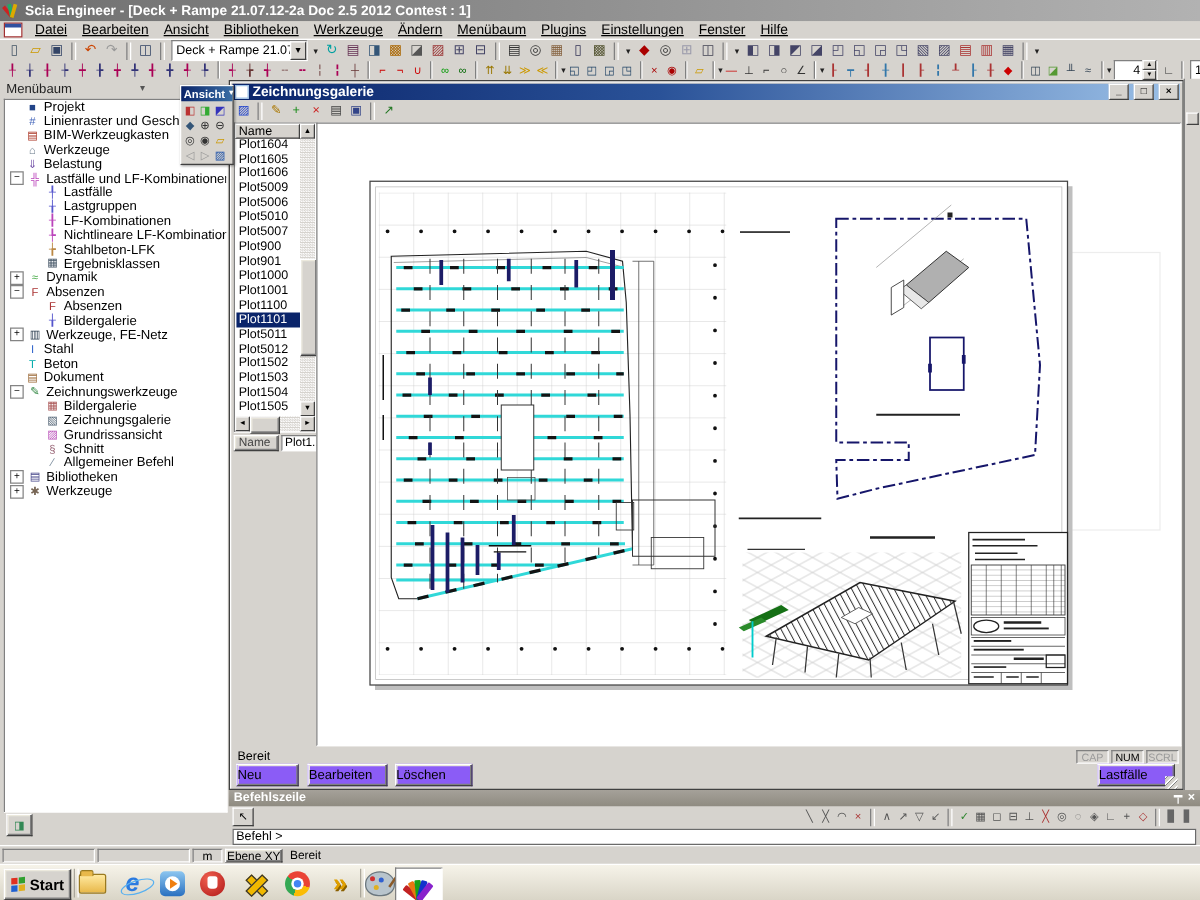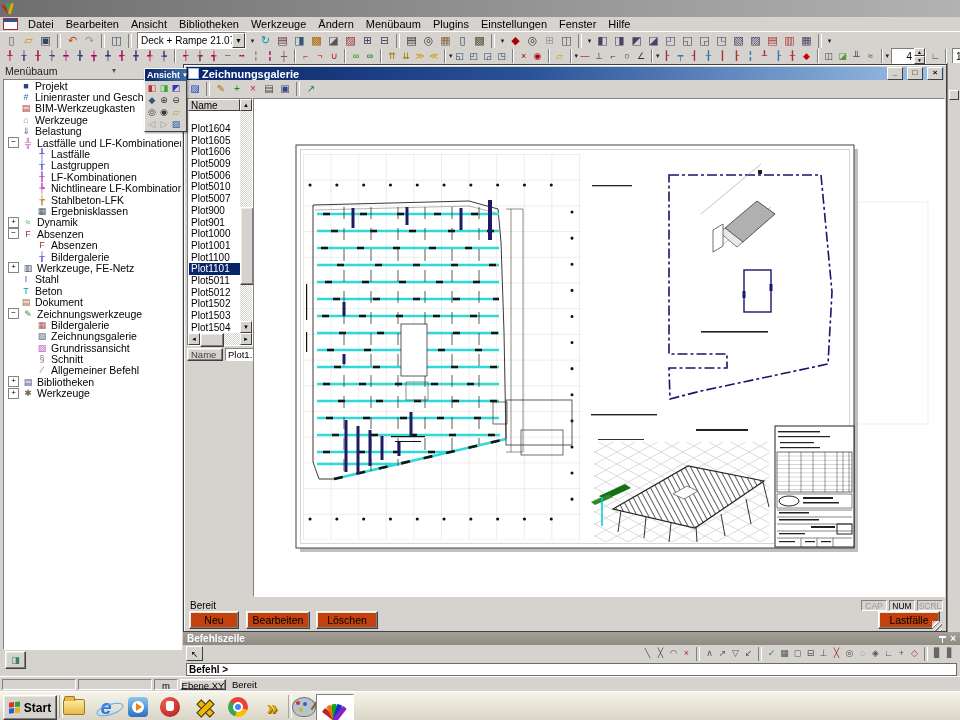--- a/index.html
+++ b/index.html
@@ -10,21 +10,21 @@
   
   .raised{background:#d6d3ce;border:1px solid;border-color:#fff #404040 #404040 #fff;
           box-shadow:inset -1px -1px 0 #808080,inset 1px 1px 0 #ece9dd;}
   .sunken{border:1px solid;border-color:#808080 #fff #fff #808080;}
   
   #titlebar{left:0;top:0;width:960px;height:17px;display:flex;align-items:center;gap:4px;
     padding-left:3px;box-sizing:border-box;color:#fff;font-weight:bold;
     background:linear-gradient(90deg,#6f6f6f,#8a8a8a 40%,#b2b2b2);}
   #menubar{left:0;top:17px;width:960px;height:14px;display:flex;align-items:center;gap:0;
     background:#d6d3ce;border-bottom:1px solid #fff;}
-  .menu-item{padding:0 6px;height:13px;line-height:13px;}
+  .menu-item{padding:0 6px;height:13px;line-height:13px;text-decoration:underline;}
   .docicon{width:13px;height:10px;border:1px solid #a03030;background:#fff;margin:0 4px 0 3px;position:relative;}
   .docicon:before{content:"";position:absolute;left:0;top:0;right:0;height:3px;background:#3050a0;}
   .tbrow{display:flex;align-items:center;padding-left:3px;box-sizing:border-box;background:#d6d3ce;}
   #toolbar1{left:0;top:31px;width:960px;height:18px;border-top:1px solid #fff;}
   #toolbar2{left:0;top:49px;width:960px;height:14px;}
   .tb-group{display:flex;align-items:center;}
   .tb-icon{width:17px;height:15px;display:flex;align-items:center;justify-content:center;
     font-size:11px;line-height:1;}
   #toolbar2 .tb-icon{width:14px;height:12px;font-size:9px;}
   .tb-sep{width:2px;height:14px;border-left:1px solid #808080;border-right:1px solid #fff;margin:0 3px;}
@@ -67,39 +67,39 @@
   #g-title .wbtn{width:14px;height:11px;font-size:8px;line-height:10px;text-align:center;
     background:#d6d3ce;color:#000;border:1px solid;border-color:#fff #404040 #404040 #fff;margin-right:1px;}
   #g-toolbar{left:3px;top:16px;height:16px;display:flex;align-items:center;}
   #g-toolbar .tb-icon{width:16px;height:14px;font-size:10px;}
   #g-list{left:3px;top:33px;width:66px;height:248px;background:#fff;border:1px solid;
     border-color:#808080 #fff #fff #808080;box-sizing:border-box;}
   .lh-cell{position:absolute;left:0;top:0;width:52px;height:12px;background:#d6d3ce;
     border:1px solid;border-color:#fff #404040 #404040 #fff;font-size:10px;padding-left:2px;box-sizing:border-box;}
   .sb-btn{position:absolute;width:12px;height:12px;font-size:6px;display:flex;align-items:center;
     justify-content:center;background:#d6d3ce;border:1px solid;border-color:#fff #404040 #404040 #fff;box-sizing:border-box;}
-  #g-rows{position:absolute;left:1px;top:24px;width:51px;height:224px;overflow:hidden;}
+  #g-rows{position:absolute;left:1px;top:11px;width:51px;height:224px;overflow:hidden;}
   .plot-row{height:11.7px;line-height:11.7px;font-size:10px;padding-left:2px;white-space:nowrap;}
   .plot-row.sel{background:#0a246a;color:#fff;}
   #g-vtrack{position:absolute;left:52px;top:12px;width:12px;height:210px;
     background:repeating-conic-gradient(#fff 0 25%,#d6d3ce 0 50%) 0 0/2px 2px;}
   #g-vthumb{position:absolute;left:0;top:96px;width:12px;height:76px;}
   #g-hscroll{position:absolute;left:0;top:234px;width:64px;height:12px;background:repeating-conic-gradient(#fff 0 25%,#d6d3ce 0 50%) 0 0/2px 2px;}
   #g-name-label{left:3px;top:283px;width:36px;height:13px;font-size:9.5px;color:#444;
     display:flex;align-items:center;padding-left:3px;box-sizing:border-box;}
   #g-name-field{left:41px;top:283px;width:33px;height:13px;background:#fff;font-size:9.5px;
     border:1px solid;border-color:#808080 #fff #fff #808080;box-sizing:border-box;
     display:flex;align-items:center;padding-left:2px;}
   #g-canvas{left:69px;top:33px;width:692px;height:499px;background:#fff;border:1px solid;
     border-color:#808080 #fff #fff #808080;box-sizing:border-box;}
   #g-status{left:3px;top:534px;width:756px;height:12px;font-size:10px;display:flex;align-items:center;}
   .lock{width:26px;height:11px;font-size:8.5px;text-align:center;line-height:11px;
     border:1px solid;border-color:#808080 #fff #fff #808080;margin-left:2px;box-sizing:border-box;}
   .lock.off{color:#9a9a9a;}
-  .btn95{position:absolute;height:18px;background:#c2410c;font-size:10.5px;text-align:center;
+  .btn95{position:absolute;height:18px;background:#8b5cf6;font-size:10.5px;
     line-height:17px;border:1px solid;border-color:#fff #404040 #404040 #fff;
     box-shadow:inset -1px -1px 0 #808080,inset 1px 1px 0 #ece9dd;box-sizing:border-box;}
   #g-grip{left:748px;top:556px;width:10px;height:10px;
     background:repeating-linear-gradient(135deg,#fff 0 1px,#808080 1px 2px,#d6d3ce 2px 4px);}
   
   #rstrip{left:947px;top:63px;width:13px;height:569px;background:#d6d3ce;border-left:1px solid #808080;box-sizing:border-box;}
   #rstrip .sb-btn{left:1px;top:27px;width:10px;height:10px;}
   
   #cmd{left:183px;top:632px;width:777px;height:44px;background:#d6d3ce;}
   #cmd-header{left:0;top:0;width:777px;height:13px;background:linear-gradient(#a5a199,#8f8b81);
@@ -107,21 +107,21 @@
   #cmd-header .hbtns{margin-left:auto;display:flex;gap:4px;align-items:center;}
   .pin{width:7px;height:8px;position:relative;}
   .pin:before{content:"";position:absolute;left:0;top:1px;width:7px;height:2px;background:#fff;}
   .pin:after{content:"";position:absolute;left:3px;top:3px;width:1px;height:5px;background:#fff;}
   #cmd-icons{left:0;top:13px;width:777px;height:17px;display:flex;align-items:center;padding:0 3px;box-sizing:border-box;}
   #cmd-icons .spacer{flex:1;}
   #cmd-icons .tb-icon{width:13px;height:13px;font-size:9px;}
   #cursor-btn{width:15px;height:13px;font-size:9px;display:flex;align-items:center;justify-content:center;
     background:#d6d3ce;border:1px solid;border-color:#fff #404040 #404040 #fff;}
   #cmd-input{left:3px;top:31px;width:771px;height:13px;background:#fff;border:1px solid #6a6a6a;
-    font-size:10px;display:flex;align-items:center;padding-left:2px;box-sizing:border-box;font-weight:bold;}
+    font-size:10px;display:flex;align-items:center;padding-left:2px;box-sizing:border-box;}
   
   #statusbar{left:0;top:676px;width:960px;height:15px;background:#d6d3ce;border-top:1px solid #fff;box-sizing:border-box;}
   .st-cell{position:absolute;top:2px;height:11px;font-size:9.5px;line-height:11px;box-sizing:border-box;}
   #taskbar{left:0;top:691px;width:960px;height:29px;background:linear-gradient(#f6f3e9,#d9d5c7);
     border-top:1px solid #fff;box-sizing:border-box;}
   #start-btn{position:absolute;left:3px;top:3px;width:52px;height:23px;display:flex;align-items:center;
     justify-content:center;gap:3px;font-weight:bold;font-size:12px;}
   .flag{width:12px;height:12px;display:grid;grid-template-columns:5px 5px;grid-template-rows:5px 5px;gap:1px;transform:skewY(-6deg);}
   .flag i{display:block;}
   .tk-sep{position:absolute;top:3px;width:2px;height:23px;border-left:1px solid #aaa69a;border-right:1px solid #fff;}
@@ -160,20 +160,21 @@
 <body>
 
 <div id="app">
 
   <div id="titlebar" class="abs">
     <span class="minifan">
       <i style="background:#cc2222;transform:rotate(-40deg)"></i>
       <i style="background:#22aa66;transform:rotate(-12deg)"></i>
       <i style="background:#ddaa00;transform:rotate(16deg)"></i>
     </span>
+    <span>Scia Engineer - [Deck + Rampe 21.07.12-2a Doc  2.5  2012 Contest : 1]</span>
   </div>
 
   <div id="menubar" class="abs">
     <span class="docicon"></span>
   <span class="menu-item">Datei</span>
       <span class="menu-item">Bearbeiten</span>
       <span class="menu-item">Ansicht</span>
       <span class="menu-item">Bibliotheken</span>
       <span class="menu-item">Werkzeuge</span>
       <span class="menu-item">Ändern</span>

